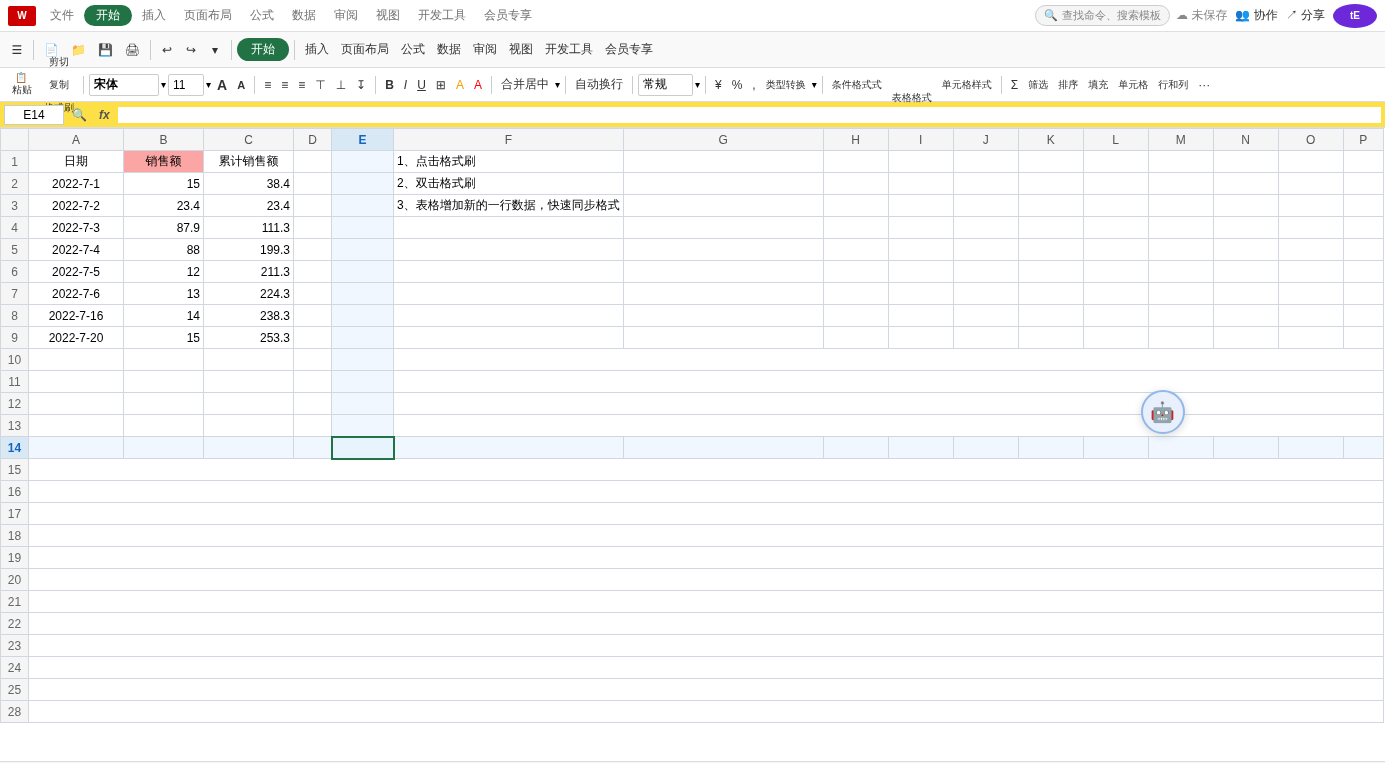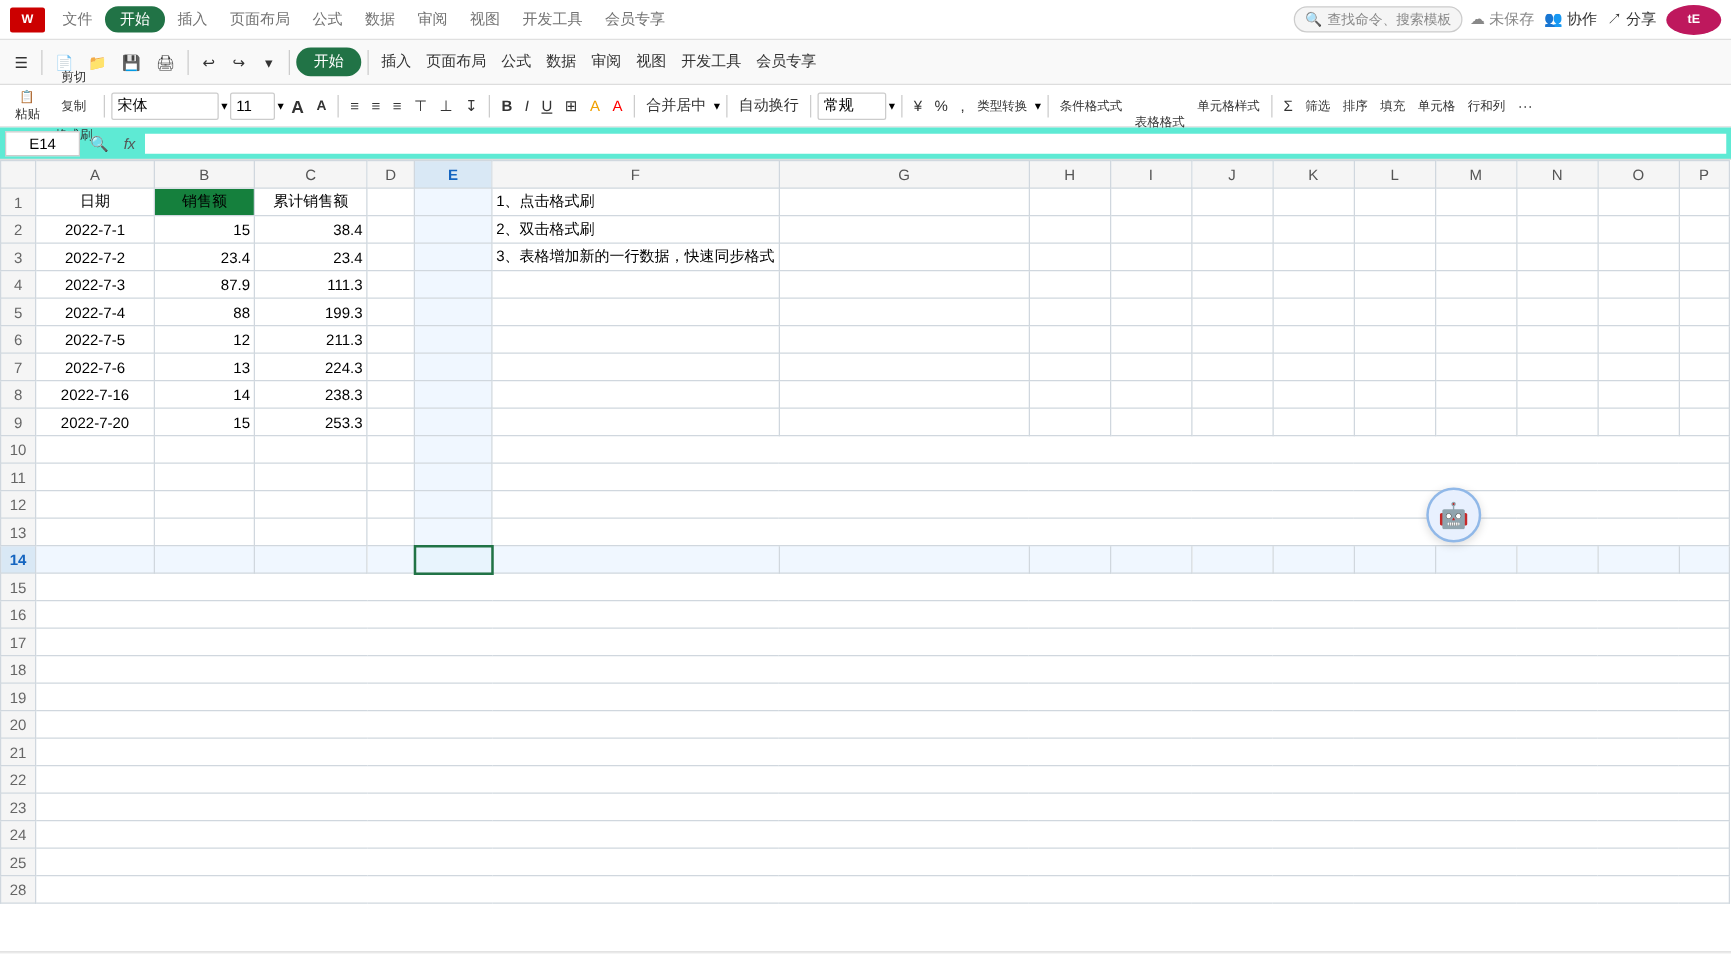--- a/index.html
+++ b/index.html
@@ -41,21 +41,21 @@
     .title-search {
       display: flex; align-items: center;
       border: 1px solid #ccc; border-radius: 12px;
       padding: 2px 8px; gap: 4px; font-size: 11px; color: #666;
       background: #f5f5f5;
     }
     .btn-save { color: #888; font-size: 12px; }
     .btn-collab { color: #333; font-size: 12px; }
     .btn-share { color: #333; font-size: 12px; }
     .title-avatar {
-      width: 44px; height: 24px; background: #be185d; border-radius: 50%;
+      width: 44px; height: 24px; background: #6d28d9; border-radius: 50%;
       display: flex; align-items: center; justify-content: center;
       color: #fff; font-size: 10px; font-weight: bold;
     }
 
     
     #toolbar {
       height: 36px;
       background: #f9f9f9;
       border-bottom: 1px solid #ddd;
       display: flex;
@@ -86,33 +86,33 @@
       display: flex;
       align-items: center;
       padding: 0 6px;
       gap: 2px;
     }
     .fb-input {
       border: 1px solid #ccc; border-radius: 2px;
       padding: 1px 4px; font-size: 12px;
       height: 22px; background: #fff;
     }
-    .fb-font-name { width: 86px; }
+    .fb-font-name { width: 70px; font-weight: bold; }
     .fb-font-size { width: 36px; }
     .fb-btn {
       padding: 1px 4px; cursor: pointer; border-radius: 2px;
       font-size: 12px; color: #333; height: 22px;
       display: flex; align-items: center; justify-content: center;
     }
     .fb-separator { width: 1px; height: 18px; background: #ccc; margin: 0 3px; }
 
     
     #formulabar {
       height: 26px;
-      background: #5eead4;
+      background: #fde047;
       border-bottom: 1px solid #ddd;
       display: flex;
       align-items: center;
       padding: 0 4px;
       gap: 4px;
     }
     .cell-ref {
       width: 60px; border: 1px solid #ccc; height: 20px;
       font-size: 12px; padding: 1px 4px; text-align: center;
     }
@@ -314,21 +314,21 @@
   <div class="fb-btn" style="font-size:10px;">排序</div>
   <div class="fb-btn" style="font-size:10px;">填充</div>
   <div class="fb-btn" style="font-size:10px;">单元格</div>
   <div class="fb-btn" style="font-size:10px;">行和列</div>
   <div class="fb-btn">···</div>
 </div>
 
 <div id="formulabar">
   <input type="text" class="cell-ref" value="E14" style="">
   <span class="formula-icon">🔍</span>
-  <span class="formula-icon" style="font-style:italic;font-weight:normal;">fx</span>
+  <span class="formula-icon" style="font-style:italic;font-weight:bold;">fx</span>
   <input type="text" class="formula-input" value="" style="">
 </div>
 
 <div id="sheet-container">
   <div id="sheet-scroll">
     <table class="sheet">
       <colgroup>
         <col style="width:28px">
         <col style="width:95px">
         <col style="width:80px">
@@ -366,21 +366,21 @@
           <th class="col-header">N</th>
           <th class="col-header">O</th>
           <th class="col-header">P</th>
         </tr>
       </thead>
       <tbody id="sheet-body">
 
         <tr>
           <td class="row-header">1</td>
           <td class="data-cell text-center" style="background:#fff;border:1px solid #d0d7de;">日期</td>
-          <td class="data-cell text-center" style="background:#15803d;">销售额</td>
+          <td class="data-cell text-center" style="background:#fca5a5;">销售额</td>
           <td class="data-cell text-center" style="background:#fff;">累计销售额</td>
           <td class="data-cell"></td>
           <td class="data-cell active-col-bg"></td>
           <td class="data-cell">1、点击格式刷</td>
           <td class="data-cell"></td>
           <td class="data-cell"></td>
           <td class="data-cell"></td>
           <td class="data-cell"></td>
           <td class="data-cell"></td>
           <td class="data-cell"></td>

